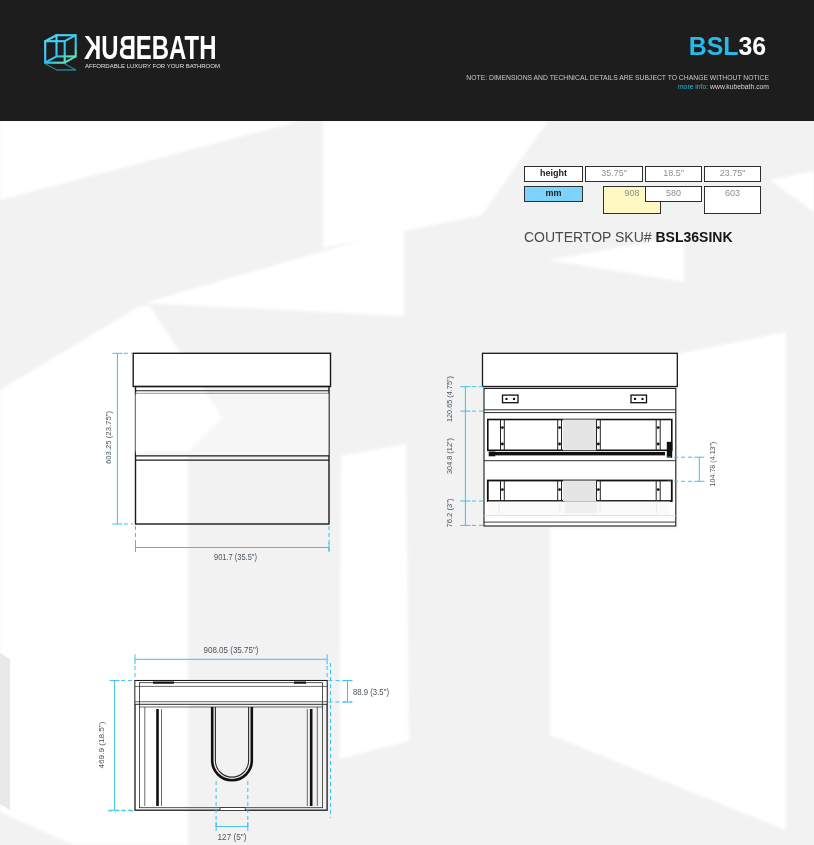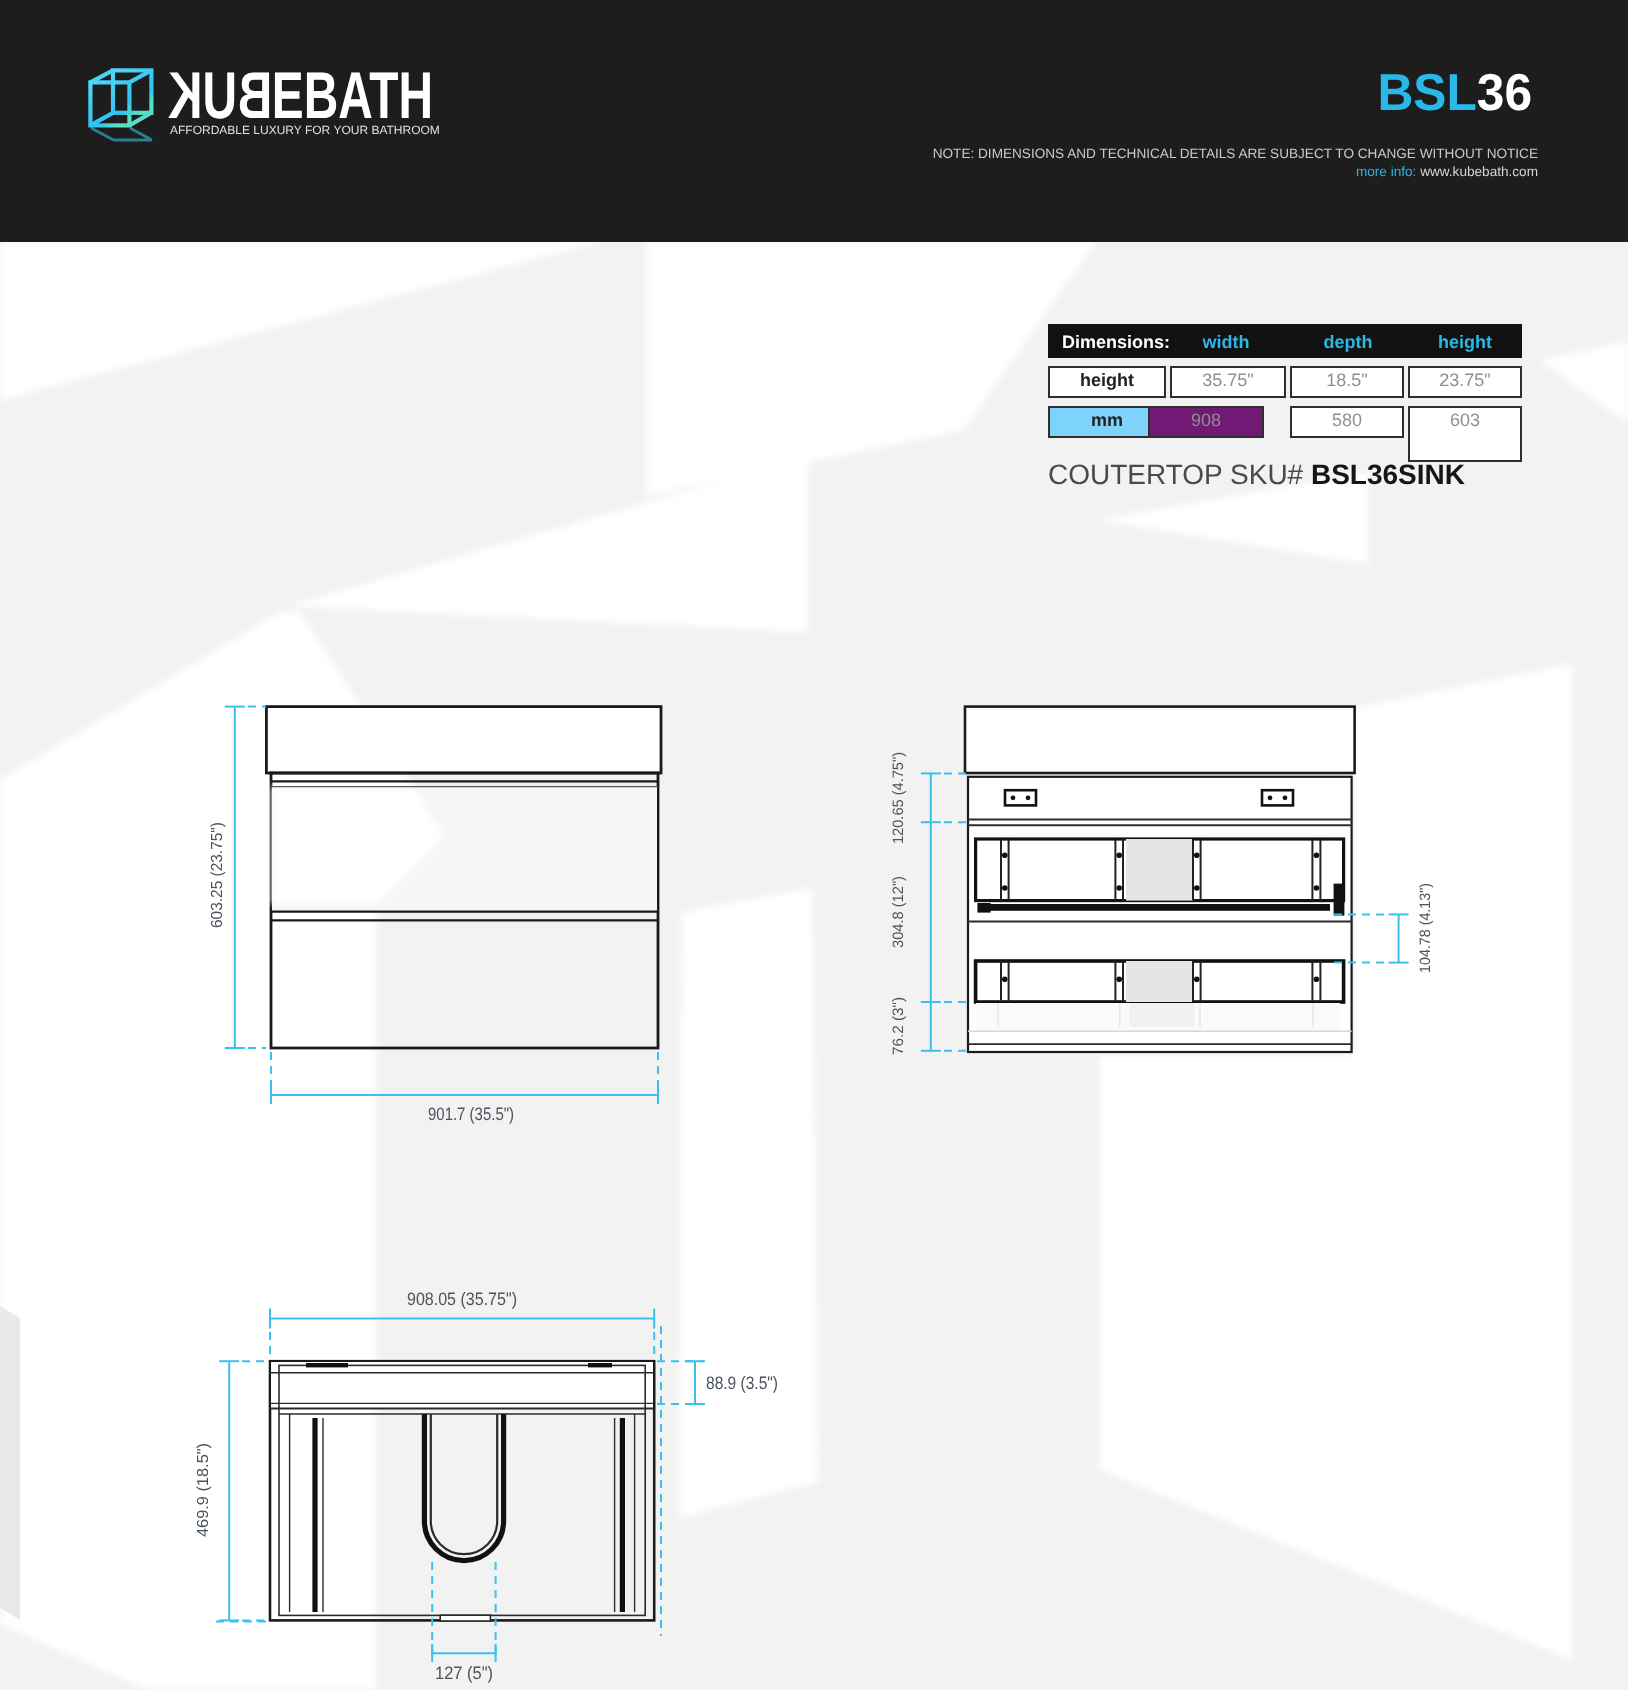--- a/index.html
+++ b/index.html
@@ -57,37 +57,31 @@
 <div class="abs" style="left:85px;top:62.5px;width:220px;color:#e0e0e0;font-size:6px;letter-spacing:0px;white-space:nowrap;">AFFORDABLE LUXURY FOR YOUR BATHROOM</div>
 
 <div class="abs" style="left:466px;top:31px;width:300px;text-align:right;font-weight:bold;font-size:26px;white-space:nowrap;transform:scaleX(0.955);transform-origin:100% 0;"><span style="color:#29b9e8;">BSL</span><span style="color:#fff;">36</span></div>
 
 <div class="abs" style="left:380px;top:73.5px;width:389px;text-align:right;color:#c9c9c9;font-size:6.8px;white-space:nowrap;">NOTE: DIMENSIONS AND TECHNICAL DETAILS ARE SUBJECT TO CHANGE WITHOUT NOTICE</div>
 
 <div class="abs" style="left:480px;top:82.5px;width:289px;text-align:right;font-size:6.8px;"><span style="color:#2ab5e2;">more info: </span><span style="color:#d6d6d6;">www.kubebath.com</span></div>
 
 <div class="abs" style="left:524px;top:162px;width:237px;">
 
-  <div style="position:relative;width:237px;height:17px;background:#111;">
-    <span class="abs" style="left:7px;top:4px;color:#fff;font-weight:bold;font-size:9px;">Dimensions:</span>
-    <span class="abs" style="left:59px;top:4px;width:60px;text-align:center;color:#2bb8e6;font-weight:bold;font-size:9px;">width</span>
-    <span class="abs" style="left:120px;top:4px;width:60px;text-align:center;color:#2bb8e6;font-weight:bold;font-size:9px;">depth</span>
-    <span class="abs" style="left:180px;top:4px;width:57px;text-align:center;color:#2bb8e6;font-weight:bold;font-size:9px;">height</span>
-  </div>
 
   <div style="position:relative;width:237px;height:16px;margin-top:4px;">
     <span class="abs" style="box-sizing:border-box;left:0;top:0;width:59px;height:16px;border:1.8px solid #2e2e2e;background:#fff;text-align:center;font-weight:bold;font-size:9px;color:#222;line-height:12px;">height</span>
     <span class="abs" style="box-sizing:border-box;left:61px;top:0;width:58px;height:16px;border:1.8px solid #2e2e2e;background:#fff;text-align:center;font-size:9px;color:#8f8f8f;line-height:12px;">35.75"</span>
     <span class="abs" style="box-sizing:border-box;left:121px;top:0;width:57px;height:16px;border:1.8px solid #2e2e2e;background:#fff;text-align:center;font-size:9px;color:#8f8f8f;line-height:12px;">18.5"</span>
     <span class="abs" style="box-sizing:border-box;left:180px;top:0;width:57px;height:16px;border:1.8px solid #2e2e2e;background:#fff;text-align:center;font-size:9px;color:#8f8f8f;line-height:12px;">23.75"</span>
   </div>
 
   <div style="position:relative;width:237px;height:16px;margin-top:4px;">
     <span class="abs" style="box-sizing:border-box;left:0;top:0;width:59px;height:16px;border:1.8px solid #2e2e2e;background:#7dd3fc;text-align:center;font-weight:bold;font-size:9px;color:#222;line-height:12px;">mm</span>
-    <span class="abs" style="box-sizing:border-box;left:50px;top:0;width:58px;height:16px;border:1.8px solid #2e2e2e;background:#701a75;text-align:center;font-size:9px;color:#8f8f8f;line-height:12px;">908</span>
+    <span class="abs" style="box-sizing:border-box;left:79px;top:0;width:58px;height:28px;border:1.8px solid #2e2e2e;background:#fef9c3;text-align:center;font-size:9px;color:#8f8f8f;line-height:12px;">908</span>
     <span class="abs" style="box-sizing:border-box;left:121px;top:0;width:57px;height:16px;border:1.8px solid #2e2e2e;background:#fff;text-align:center;font-size:9px;color:#8f8f8f;line-height:12px;">580</span>
     <span class="abs" style="box-sizing:border-box;left:180px;top:0;width:57px;height:28px;border:1.8px solid #2e2e2e;background:#fff;text-align:center;font-size:9px;color:#8f8f8f;line-height:12px;">603</span>
   </div>
 </div>
 
 <div class="abs" style="left:524px;top:229px;font-size:14px;color:#4a4a4a;">COUTERTOP SKU# <span style="font-weight:bold;color:#161616;">BSL36SINK</span></div>
 
 <svg class="abs" style="left:80px;top:340px;" width="280" height="230" viewBox="0 0 280 230">
   <g>
 

